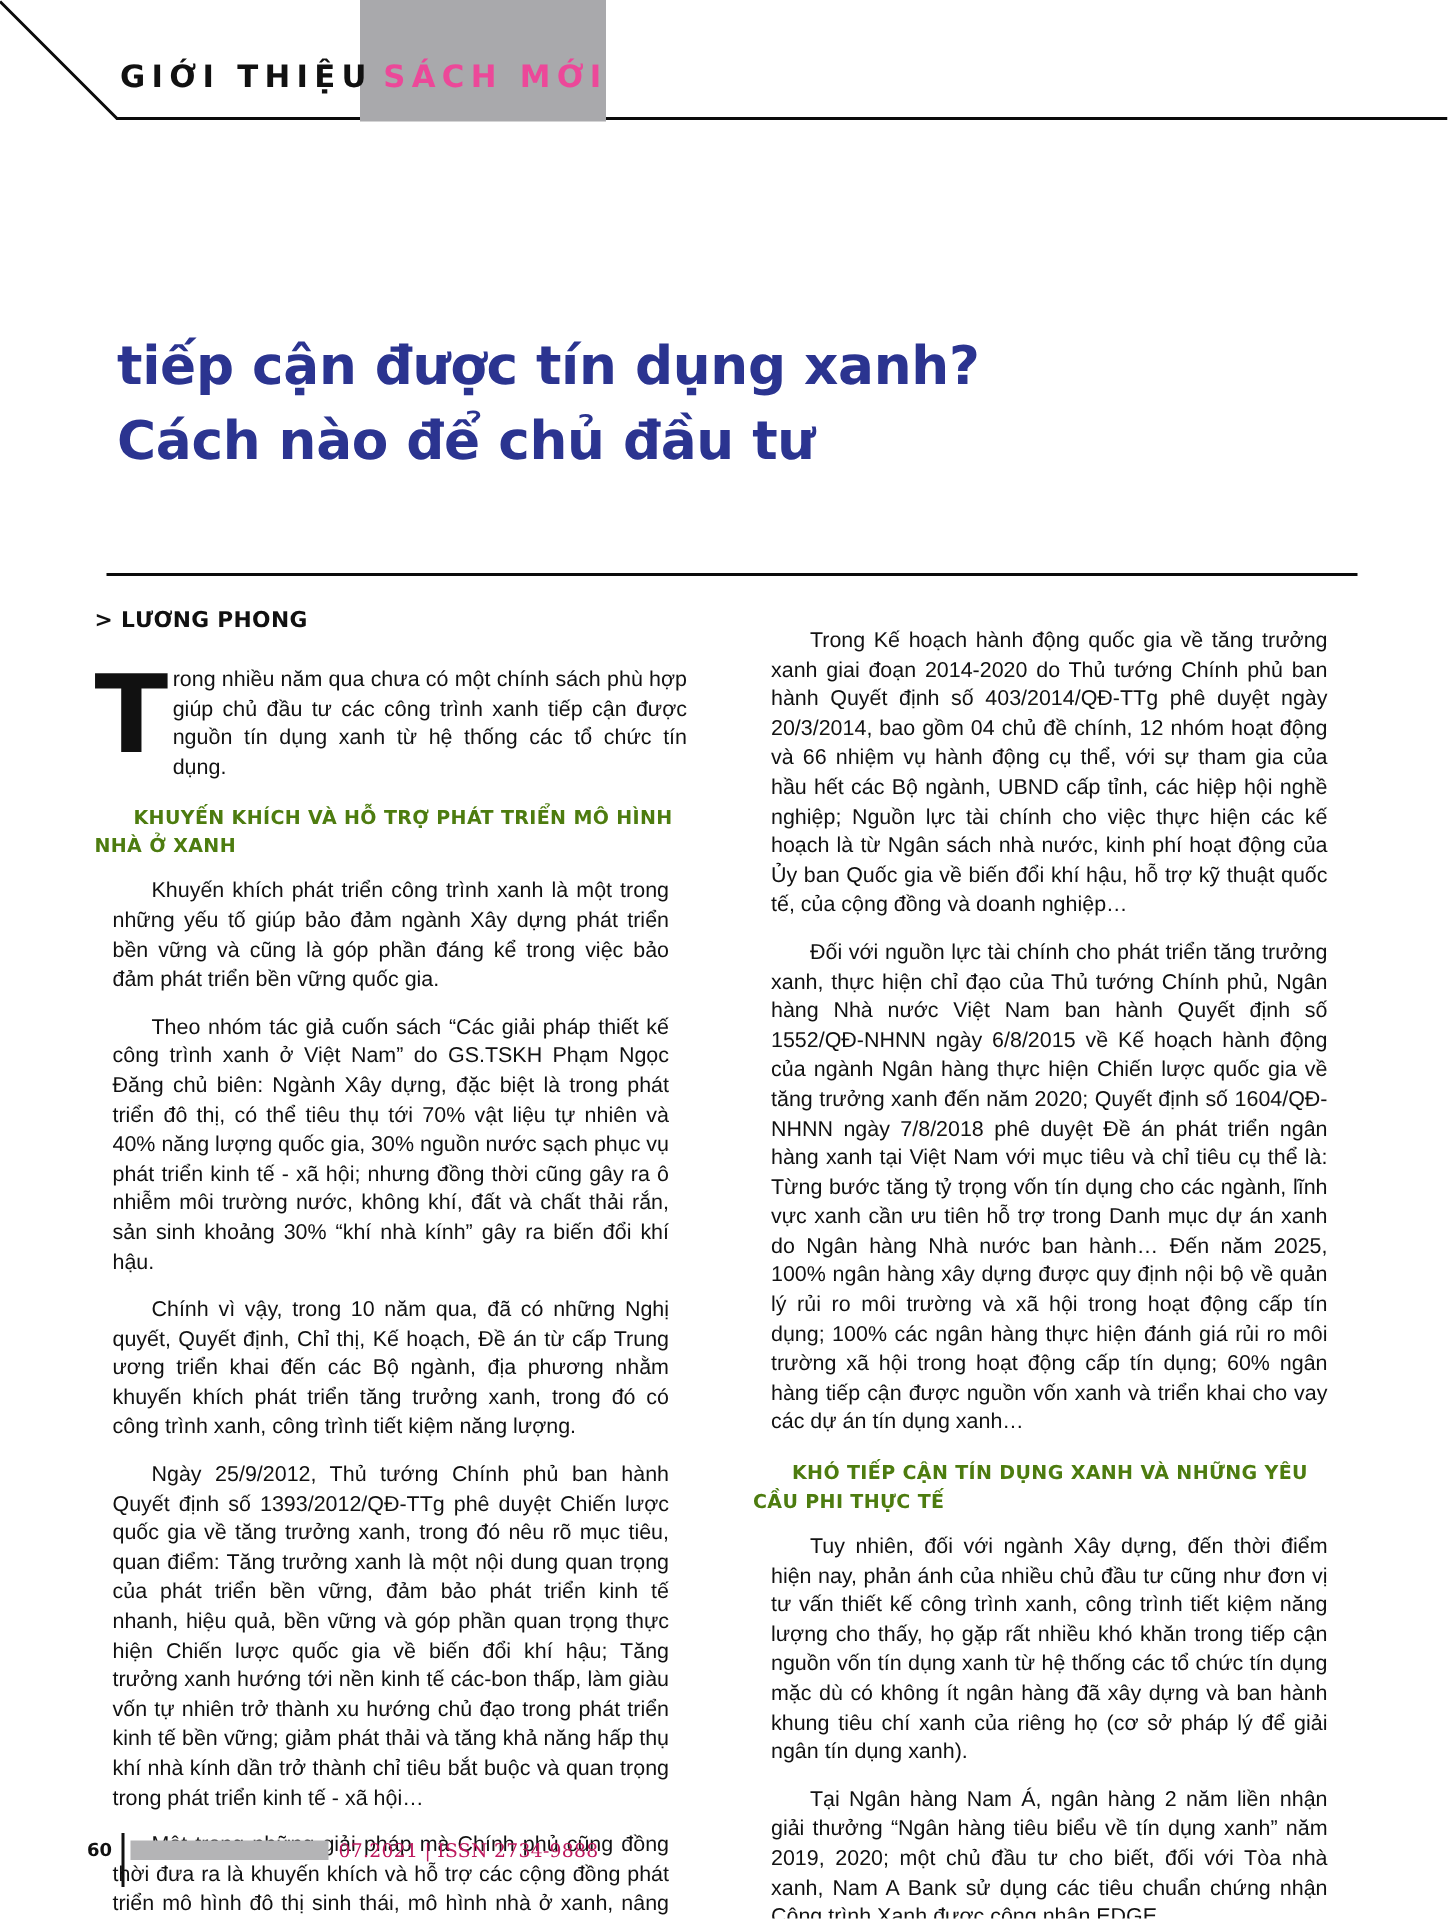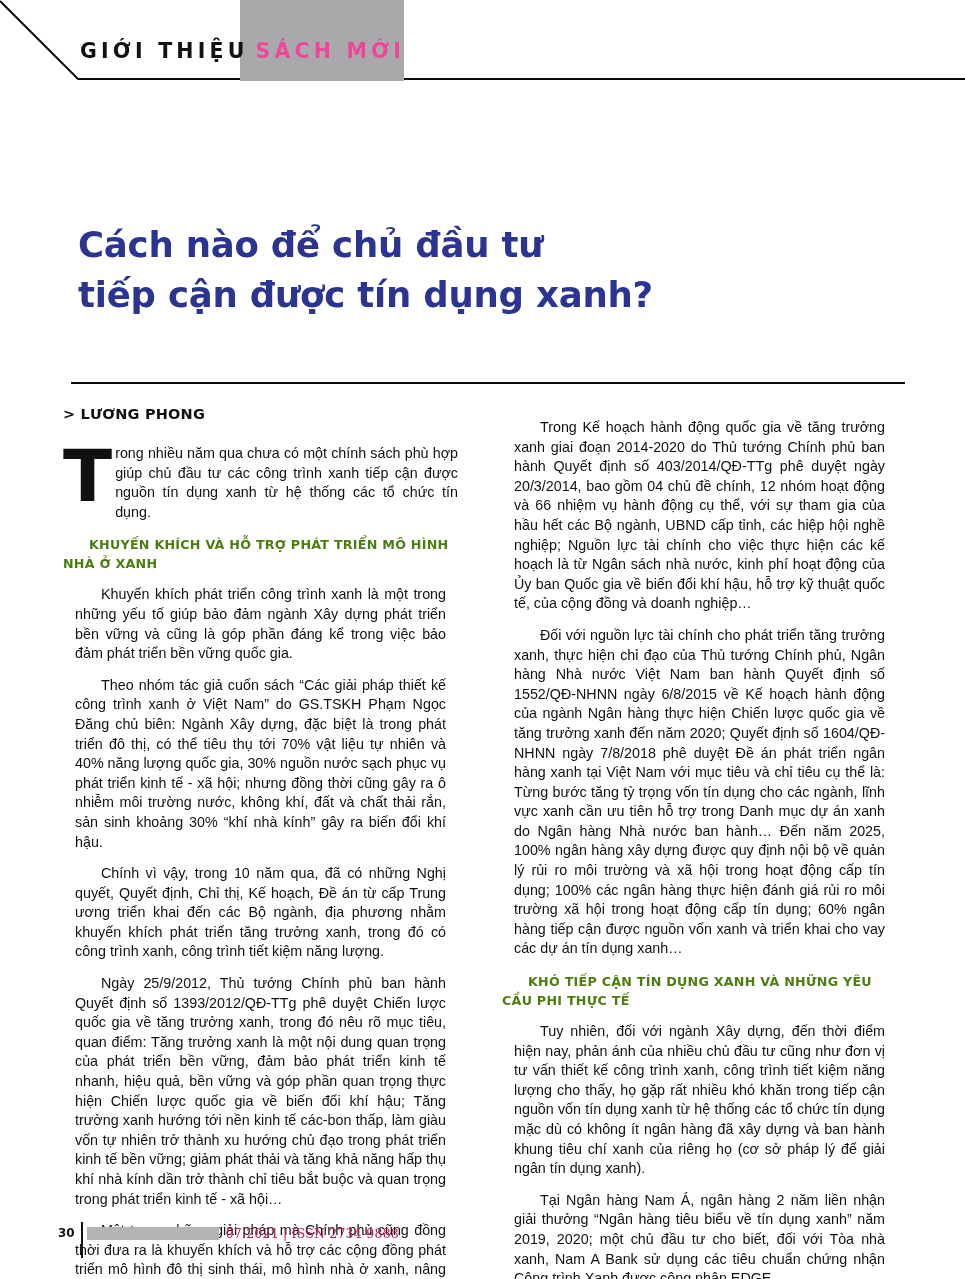--- a/index.html
+++ b/index.html
@@ -175,22 +175,22 @@
     <polyline points="0,1 78,79 965,79" fill="none" stroke="#0b0b0b" stroke-width="2"></polyline>
   </svg>
   <div id="kicker-grey-block" style="background: rgb(169, 169, 172);"></div>
   <div id="kicker-text">
     <span id="kicker-primary">GIỚI THIỆU</span>
     <span id="kicker-secondary">SÁCH MỚI</span>
   </div>
 </div>
 
 <h1 id="headline" style="color: rgb(43, 52, 144);">
+  <span class="hl-line">tiếp cận được tín dụng xanh?</span>
   <span class="hl-line">Cách nào để chủ đầu tư</span>
-  <span class="hl-line">tiếp cận được tín dụng xanh?</span>
 </h1>
 
 <div id="content-divider"></div>
 
 <div id="article-body">
 
   <div class="column">
     <div class="byline">&gt; LƯƠNG PHONG</div>
 
     <p class="dropcap-para">
@@ -208,17 +208,17 @@
   <div class="column">
     <p class="body">Trong Kế hoạch hành động quốc gia về tăng trưởng xanh giai đoạn 2014-2020 do Thủ tướng Chính phủ ban hành Quyết định số 403/2014/QĐ-TTg phê duyệt ngày 20/3/2014, bao gồm 04 chủ đề chính, 12 nhóm hoạt động và 66 nhiệm vụ hành động cụ thể, với sự tham gia của hầu hết các Bộ ngành, UBND cấp tỉnh, các hiệp hội nghề nghiệp; Nguồn lực tài chính cho việc thực hiện các kế hoạch là từ Ngân sách nhà nước, kinh phí hoạt động của Ủy ban Quốc gia về biến đổi khí hậu, hỗ trợ kỹ thuật quốc tế, của cộng đồng và doanh nghiệp…</p>
     <p class="body">Đối với nguồn lực tài chính cho phát triển tăng trưởng xanh, thực hiện chỉ đạo của Thủ tướng Chính phủ, Ngân hàng Nhà nước Việt Nam ban hành Quyết định số 1552/QĐ-NHNN ngày 6/8/2015 về Kế hoạch hành động của ngành Ngân hàng thực hiện Chiến lược quốc gia về tăng trưởng xanh đến năm 2020; Quyết định số 1604/QĐ-NHNN ngày 7/8/2018 phê duyệt Đề án phát triển ngân hàng xanh tại Việt Nam với mục tiêu và chỉ tiêu cụ thể là: Từng bước tăng tỷ trọng vốn tín dụng cho các ngành, lĩnh vực xanh cần ưu tiên hỗ trợ trong Danh mục dự án xanh do Ngân hàng Nhà nước ban hành… Đến năm 2025, 100% ngân hàng xây dựng được quy định nội bộ về quản lý rủi ro môi trường và xã hội trong hoạt động cấp tín dụng; 100% các ngân hàng thực hiện đánh giá rủi ro môi trường xã hội trong hoạt động cấp tín dụng; 60% ngân hàng tiếp cận được nguồn vốn xanh và triển khai cho vay các dự án tín dụng xanh…</p>
     <h2 class="section-head">KHÓ TIẾP CẬN TÍN DỤNG XANH VÀ NHỮNG YÊU CẦU PHI THỰC TẾ</h2>
     <p class="body">Tuy nhiên, đối với ngành Xây dựng, đến thời điểm hiện nay, phản ánh của nhiều  chủ đầu tư cũng như đơn vị tư vấn thiết kế công trình xanh, công trình tiết kiệm năng lượng cho thấy, họ gặp rất nhiều khó khăn trong tiếp cận nguồn vốn tín dụng xanh từ hệ thống các tổ chức tín dụng mặc dù có không ít ngân hàng đã xây dựng và ban hành khung tiêu chí xanh của riêng họ (cơ sở pháp lý để giải ngân tín dụng xanh).</p>
     <p class="body">Tại Ngân hàng Nam Á, ngân hàng 2 năm liền nhận giải thưởng “Ngân hàng tiêu biểu về tín dụng xanh” năm 2019, 2020; một chủ đầu tư cho biết, đối với Tòa nhà xanh, Nam A Bank sử dụng các tiêu chuẩn chứng nhận Công trình Xanh được công nhận EDGE.</p>
   </div>
 </div>
 
 <div id="page-footer">
-  <span id="folio-number">30</span>
+  <span id="folio-number">60</span>
   <span id="footer-vrule"></span>
   <span id="masthead-redacted"></span>
   <span id="footer-meta">07.2021   |   ISSN 2734-9888</span>
 </div>
 
 </body></html>

